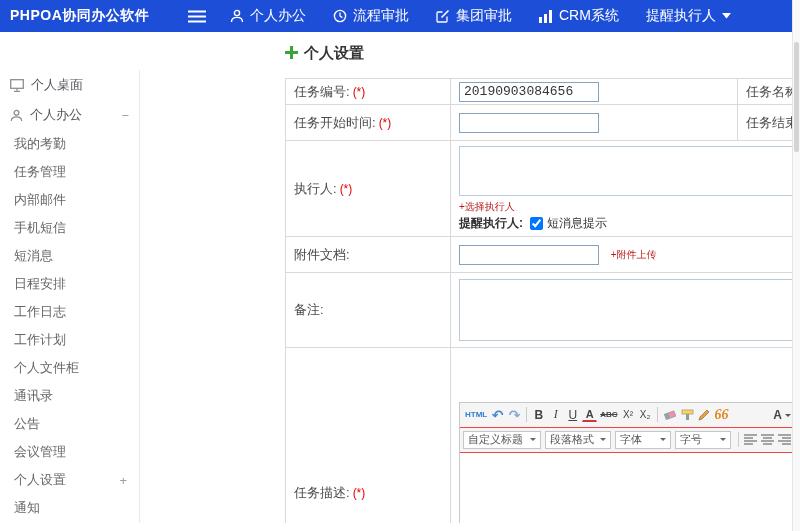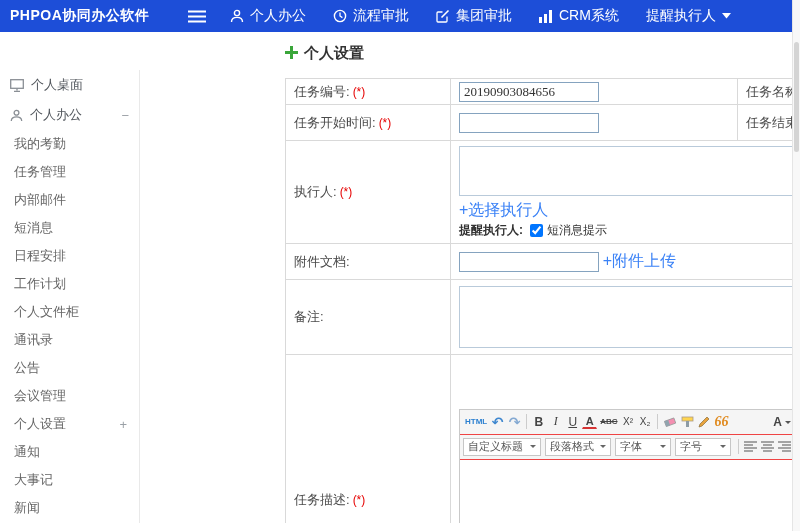--- a/index.html
+++ b/index.html
@@ -30,25 +30,25 @@
   
   .form-table { border-collapse:collapse; table-layout:fixed; width:1040px; }
   .form-table td { border:1px solid #d9d9d9; font-size:13px; color:#4a4a4a; padding:2px 8px; vertical-align:middle; }
   .req { color:#e60000; font-style:normal; margin-left:3px; font-size:12px; }
   tr.r1 td { height:26px; }
   tr.r2 td { height:36px; }
   tr.r3 td { height:94px; }
   tr.r4 td { height:36px; }
   tr.r5 td { height:75px; }
   tr.r6 td { height:290px; }
-  input.txt { width:140px; height:20px; border:1px solid #85a3bf; font-size:13px; padding:1px 4px; color:#333; font-family:Liberation Serif, serif; }
+  input.txt { width:140px; height:20px; border:1px solid #85a3bf; font-size:13px; padding:1px 4px; color:#333; font-family:Liberation Mono, monospace; }
   .exec-area { width:338px; height:50px; border:1px solid #b9cada; resize:none; display:block; margin:3px 0 2px; font-family:inherit; }
-  .select-link, .upload-link { color:#3b82f6; font-size:16px; cursor:pointer; }
+  .select-link, .upload-link { color:#b91c1c; font-size:10px; cursor:pointer; }
   .select-link { display:inline-block; padding:2px 0 1px; }
-  .upload-link { margin-left:0; }
+  .upload-link { margin-left:8px; }
   .remind-row { display:flex; align-items:center; gap:3px; font-size:12px; color:#333; padding-bottom:2px; }
   .remind-lbl { font-weight:bold; }
   .remind-row input { margin:0 1px 0 4px; }
   .remark-area { width:338px; height:62px; border:1px solid #b9cada; resize:none; display:block; margin:4px 0; font-family:inherit; }
   
   .editor { width:338px; border:1px solid #c9c9c9; background:#fff; margin:4px 0; }
   .ed-toolbar { background:#f5f5f5; border-bottom:1px solid #ef4444; display:flex; align-items:center; padding:2px 3px; height:25px; }
   .ed-btn { display:inline-flex; align-items:center; justify-content:center; min-width:15px; height:18px; margin:0 1px; font-size:11px; color:#444; cursor:pointer; border:1px solid transparent; }
   .ed-btn.htmlb { color:#2a7fd0; font-weight:bold; font-size:8px; letter-spacing:0; }
   .ed-btn.undo { color:#3f87cf; font-size:14px; font-weight:bold; }
@@ -156,24 +156,30 @@
     <div class="side-item">
         <span>我的考勤</span>
       </div>
     <div class="side-item">
         <span>任务管理</span>
       </div>
     <div class="side-item">
         <span>内部邮件</span>
       </div>
     <div class="side-item">
+        <span>手机短信</span>
+      </div>
+    <div class="side-item">
         <span>短消息</span>
       </div>
     <div class="side-item">
         <span>日程安排</span>
+      </div>
+    <div class="side-item">
+        <span>工作日志</span>
       </div>
     <div class="side-item">
         <span>工作计划</span>
       </div>
     <div class="side-item">
         <span>个人文件柜</span>
       </div>
     <div class="side-item">
         <span>通讯录</span>
       </div>

